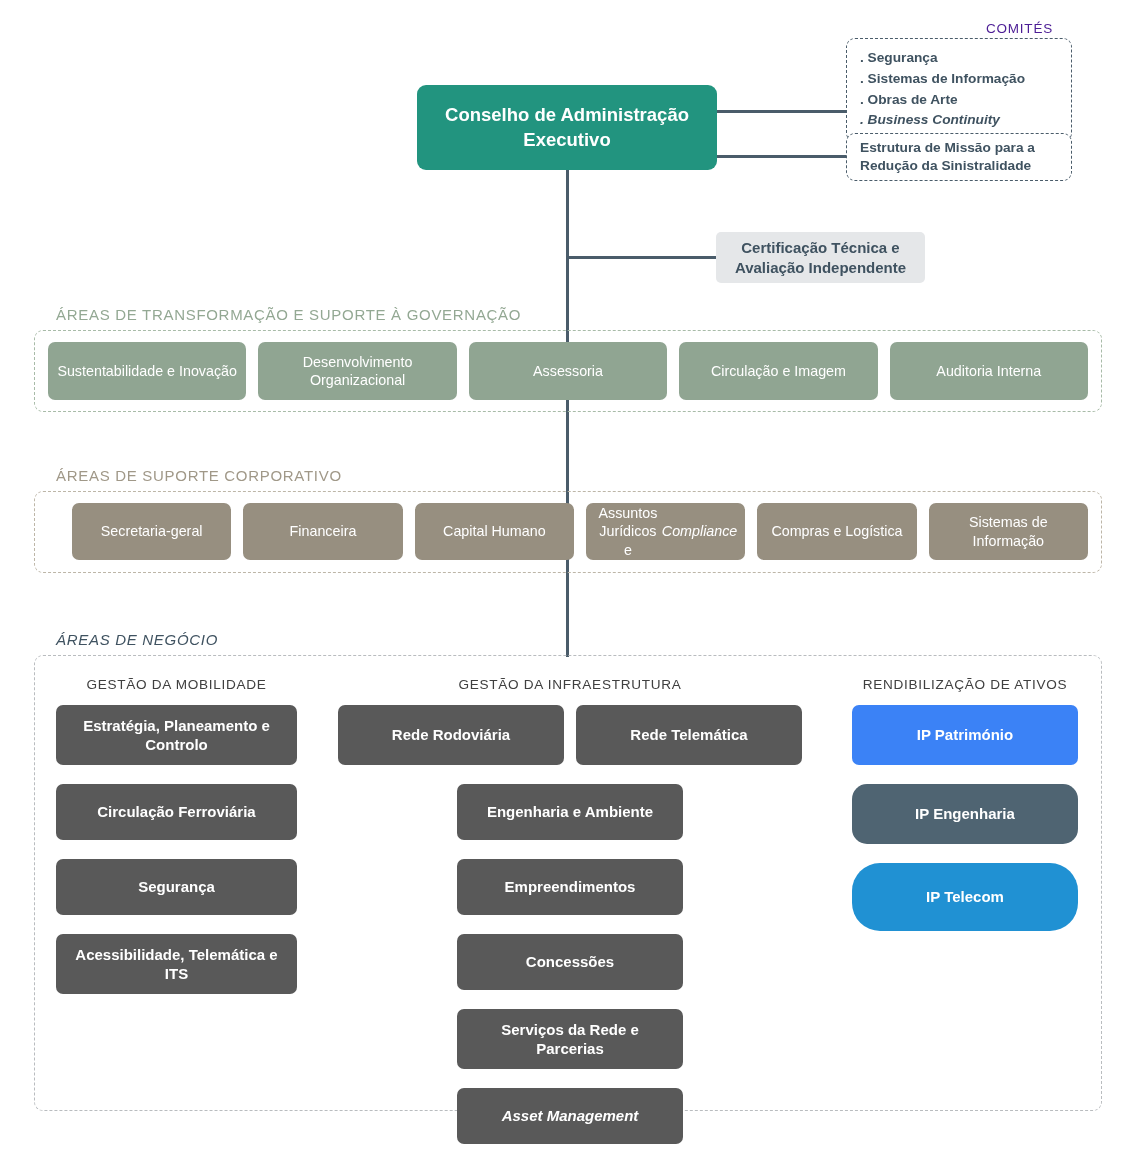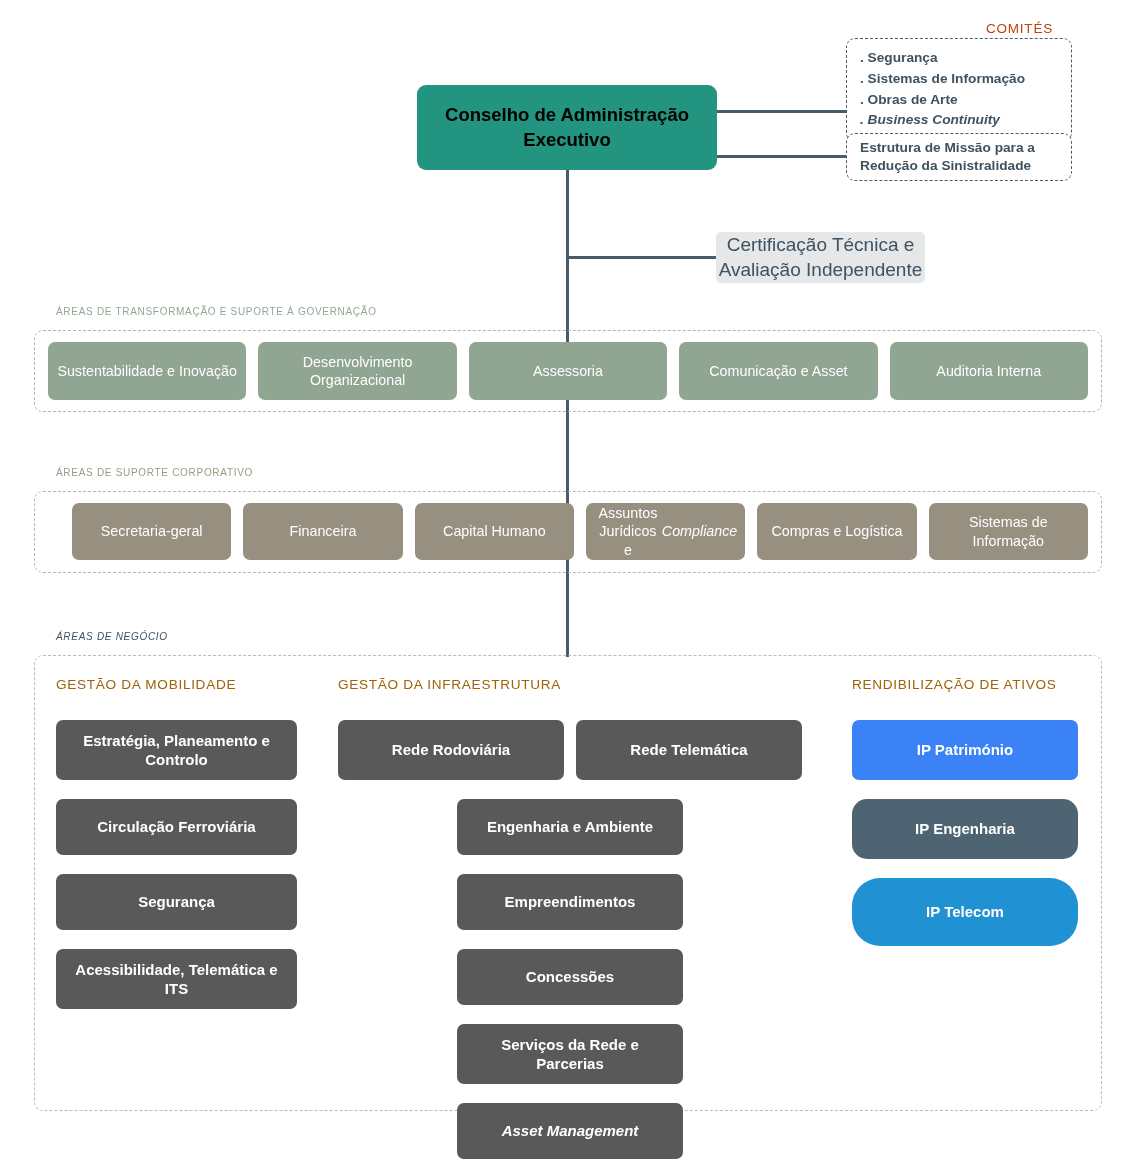--- a/index.html
+++ b/index.html
@@ -32,21 +32,21 @@
     left: 417px;
     top: 85px;
     width: 300px;
     height: 85px;
     background: #22947f;
     border-radius: 9px;
     display: flex;
     align-items: center;
     justify-content: center;
     text-align: center;
-    color: #000000;
+    color: #ffffff;
     font-size: 18.5px;
     font-weight: bold;
     line-height: 1.3;
     padding: 12px 16px;
     z-index: 5;
   }
 
   
   .committee-wrap {
     position: absolute;
@@ -56,21 +56,21 @@
     z-index: 4;
   }
   .committee-title {
     position: absolute;
     right: 14px;
     top: -17px;
     background: #ffffff;
     padding: 0 5px;
     font-size: 13.5px;
     letter-spacing: 0.8px;
-    color: #c2410c;
+    color: #4c1d95;
     white-space: nowrap;
   }
   .dashed-box {
     border: 1.6px dashed #4a5c6a;
     border-radius: 9px;
     background: #ffffff;
   }
   .committee-list {
     padding: 9px 13px 10px 13px;
   }
@@ -110,35 +110,35 @@
     height: 51px;
     background: #e5e7e9;
     border-radius: 5px;
     display: flex;
     align-items: center;
     justify-content: center;
     text-align: center;
     z-index: 4;
   }
   .cert-text {
-    font-size: 19px;
-    font-weight: normal;
+    font-size: 15px;
+    font-weight: bold;
     color: #3f5260;
     line-height: 1.3;
   }
 
   
   .section {
     position: absolute;
   }
   .section-label {
     position: absolute;
     left: 16px;
     top: -24px;
-    font-size: 10px;
+    font-size: 15px;
     letter-spacing: 0.7px;
     background: #ffffff;
     padding: 0 6px;
     white-space: nowrap;
   }
   .label-green { color: #93a893; }
   .label-taupe { color: #a09888; }
   .label-dark  { color: #3f5260; font-style: italic; }
 
   .section-frame {
@@ -184,22 +184,23 @@
     left: 0;
     top: 0;
     width: 100%;
   }
   .biz-col {
     position: absolute;
   }
   .biz-col-title {
     font-size: 13.6px;
     letter-spacing: 0.7px;
-    color: #a16207;
-    margin-bottom: 28px;
+    color: #404040;
+    text-align: center;
+    margin-bottom: 13px;
     white-space: nowrap;
   }
   .biz-box {
     border-radius: 7px;
     display: flex;
     align-items: center;
     justify-content: center;
     text-align: center;
     color: #ffffff;
     font-size: 15px;
@@ -251,21 +252,21 @@
     <div class="cert-text">Certificação Técnica e Avaliação Independente</div>
   </div>
 
   <div class="section" style="left:34px; top:330px; width:1068px; height:82px;">
     <div class="section-label label-green">ÁREAS DE TRANSFORMAÇÃO E SUPORTE À GOVERNAÇÃO</div>
     <div class="section-frame frame-green"></div>
     <div class="row row-gov" style="top:12px;">
       <div class="cell cell-green">Sustentabilidade e Inovação</div>
       <div class="cell cell-green">Desenvolvimento Organizacional</div>
       <div class="cell cell-green">Assessoria</div>
-      <div class="cell cell-green">Comunicação e Asset</div>
+      <div class="cell cell-green">Circulação e Imagem</div>
       <div class="cell cell-green">Auditoria Interna</div>
     </div>
   </div>
 
   <div class="section" style="left:34px; top:491px; width:1068px; height:82px;">
     <div class="section-label label-taupe">ÁREAS DE SUPORTE CORPORATIVO</div>
     <div class="section-frame frame-taupe"></div>
     <div class="row row-corp" style="top:12px;padding-left:24px;">
       <div class="cell cell-taupe">Secretaria-geral</div>
       <div class="cell cell-taupe">Financeira</div>

